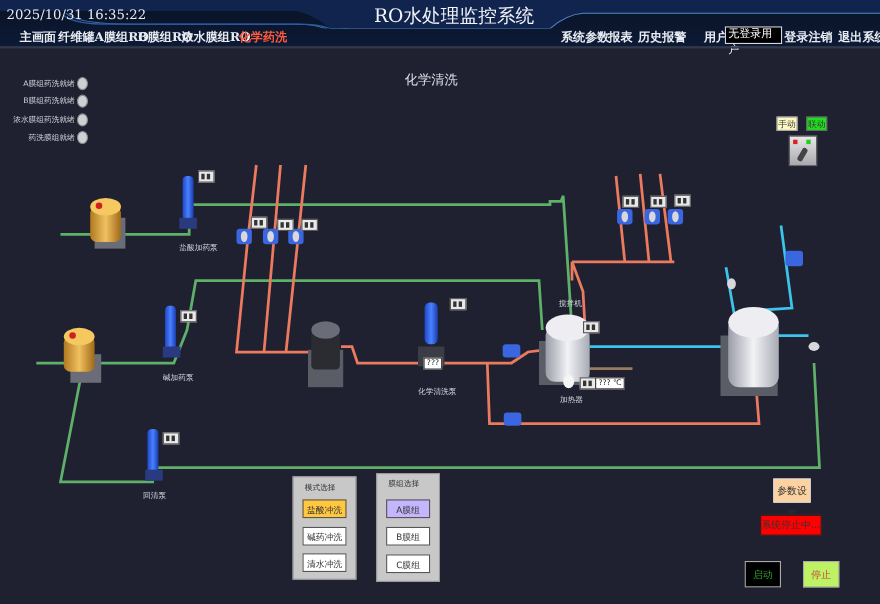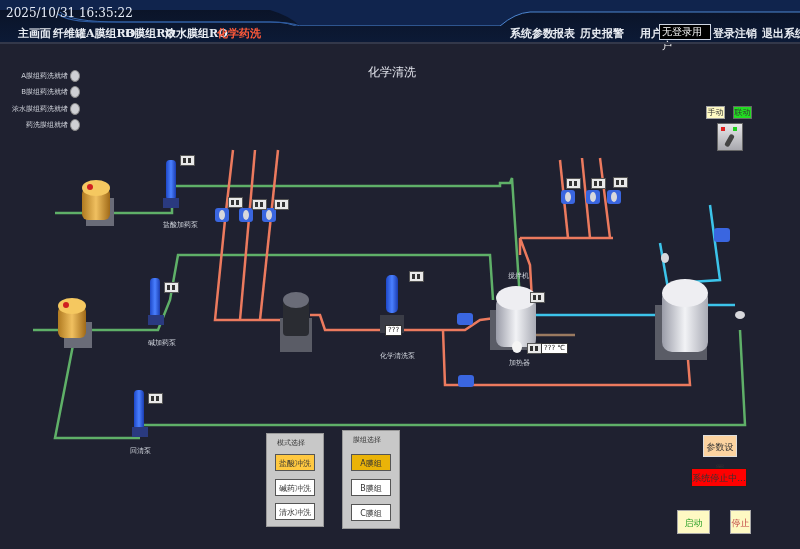--- a/index.html
+++ b/index.html
@@ -34,20 +34,21 @@
 
 <div class="hdr">
   <svg class="hdr-band" width="800" height="42">
     <path d="M60 12 Q70 22 120 22 L270 22 Q290 22 300 28 L315 26 Q345 8 360 6" fill="none" stroke="#3a6ab0" stroke-width="1"></path>
     <path d="M300 22 Q320 24 340 27 L500 27 Q520 27 535 12 L660 12 Q680 12 700 10" fill="none" stroke="#1d3a70" stroke-width="0"></path>
     <path d="M0 0 L800 0 L800 12 L530 12 Q515 13 500 26 L300 26 Q290 16 270 10 L0 10 Z" fill="#10244d"></path>
     <path d="M300 26 L500 26 Q515 13 530 12 L800 12" fill="none" stroke="#4d86d0" stroke-width="1"></path>
     <path d="M58 14 Q68 22 100 22 L270 22 Q290 22 300 26" fill="none" stroke="#2d5aa0" stroke-width="1.2"></path>
   </svg>
   <div class="clock">2025/10/31  16:35:22</div>
+  <div class="title">RO水处理监控系统</div>
   <div class="nav">
     <span style="left:18px">主画面</span>
     <span style="left:53px">纤维罐</span>
     <span style="left:86px">A膜组RO</span>
     <span style="left:125px">B膜组RO</span>
     <span style="left:165px">浓水膜组RO</span>
     <span style="left:217px" class="active">化学药洗</span>
     <span style="left:510px">系统参数</span>
     <span style="left:553px">报表</span>
     <span style="left:580px">历史报警</span>
@@ -223,21 +224,21 @@
 </div>
 
 <div class="panel" style="left:266px;top:433px;width:56px;height:92px">
   <div class="ph">模式选择</div>
   <div class="pbtn" style="top:20px;background:#ffc840">盐酸冲洗</div>
   <div class="pbtn" style="top:45px">碱药冲洗</div>
   <div class="pbtn" style="top:69px">清水冲洗</div>
 </div>
 <div class="panel" style="left:342px;top:430px;width:56px;height:97px">
   <div class="ph">膜组选择</div>
-  <div class="pbtn" style="top:23px;background:#eab308">A膜组</div>
+  <div class="pbtn" style="top:23px;background:#c4b5fd">A膜组</div>
   <div class="pbtn" style="top:48px">B膜组</div>
   <div class="pbtn" style="top:73px">C膜组</div>
 </div>
 
 <div class="btn" style="left:703px;top:435px;width:34px;height:22px;line-height:22px;background:#fcd3a0;border:1px solid #ddd;color:#333">参数设置</div>
 <div class="btn" style="left:691px;top:468px;width:56px;height:19px;line-height:19px;background:#ff0000;border:1px solid #222;color:#333">系统停止中...</div>
-<div class="btn" style="left:677px;top:510px;width:33px;height:24px;line-height:24px;background:#fef9c3;border:1px solid #aaa;color:#28a028">启动</div>
-<div class="btn" style="left:730px;top:510px;width:21px;height:24px;line-height:24px;background:#fef9c3;border:1px solid #aaa;color:#c04040">停止</div>
+<div class="btn" style="left:677px;top:510px;width:33px;height:24px;line-height:24px;background:#000000;border:1px solid #aaa;color:#28a028">启动</div>
+<div class="btn" style="left:730px;top:510px;width:33px;height:24px;line-height:24px;background:#bef264;border:1px solid #aaa;color:#c04040">停止</div>
 
 </body></html>

